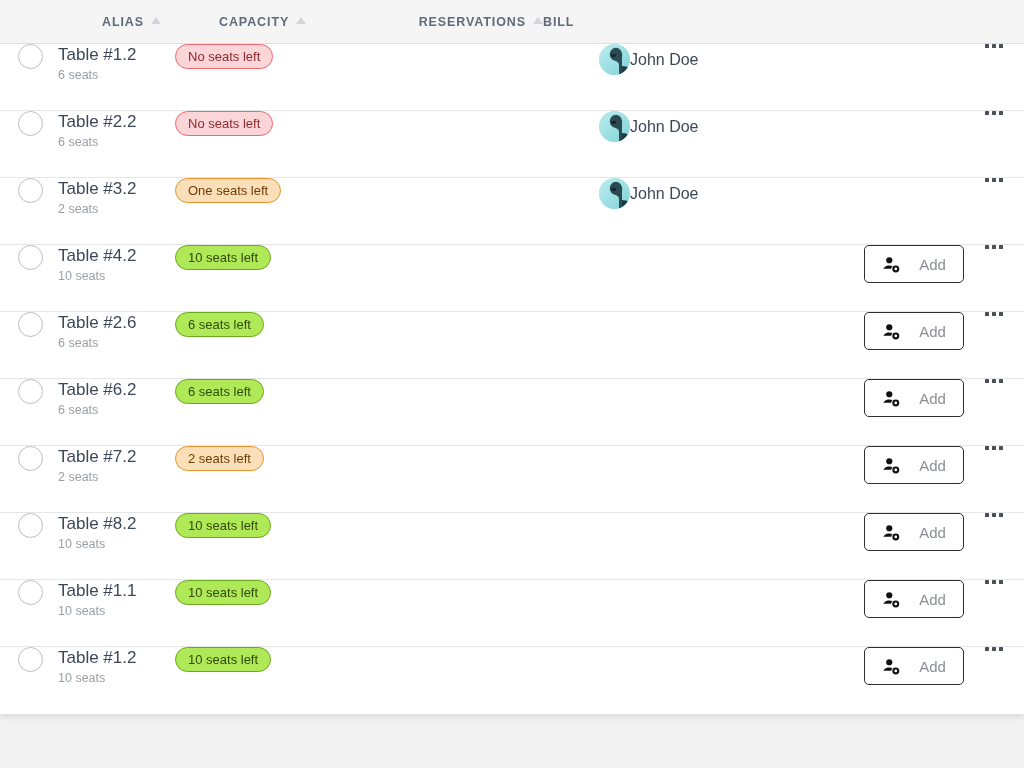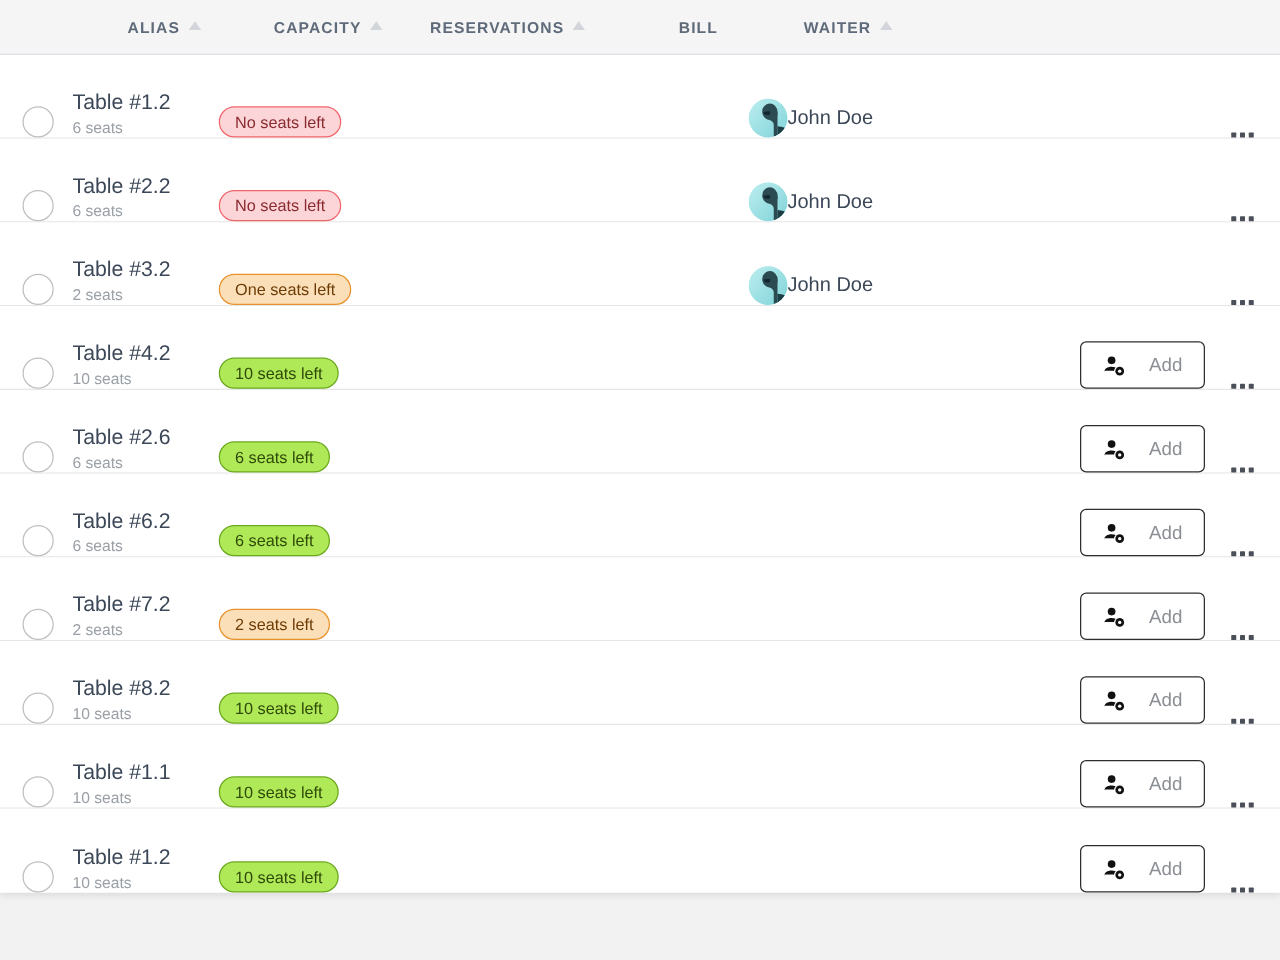--- a/index.html
+++ b/index.html
@@ -40,28 +40,28 @@
     border-right: 5px solid transparent;
     border-bottom: 7px solid #d2d5da;
     display: inline-block;
     position: relative; top: -1px;
   }
 
   
   .c-check  { width: 58px;  flex: none; display:flex; align-items:center; justify-content:flex-start; padding-left: 18px; box-sizing: border-box; }
   .c-alias  { width: 117px; flex: none; }
   .c-cap    { width: 125px; flex: none; }
-  .c-res    { width: 199px; flex: none; }
+  .c-res    { width: 199px; flex: none; justify-content: flex-end; }
   .c-bill   { width: 100px; flex: none; }
   .c-waiter { flex: 1 1 auto; min-width: 0; }
   .c-act    { width: 60px;  flex: none; display:flex; align-items:center; justify-content:center; }
 
   
   .trow {
-    display: flex; align-items: flex-end;
+    display: flex; align-items: flex-start;
     height: 67px;
     border-bottom: 1px solid #e6e6e6;
     background: #fff;
     box-sizing: border-box;
   }
   .trow:last-child { border-bottom: none; }
 
   .check-circle {
     width: 25px; height: 25px;
     border: 1px solid #bfbfbf;
@@ -152,24 +152,20 @@
 
       <div class="th c-res">
         <span>RESERVATIONS</span>
         <span class="sort-arrow"></span>
       </div>
 
       <div class="th c-bill">
         <span>BILL</span>
       </div>
 
-      <div class="th c-waiter">
-        <span>WAITER</span>
-        <span class="sort-arrow"></span>
-      </div>
 
       <div class="c-act"></div>
     </div>
 
     <div id="rows">
   <div class="trow">
     <div class="c-check">
       <span class="check-circle"></span>
     </div>
 

